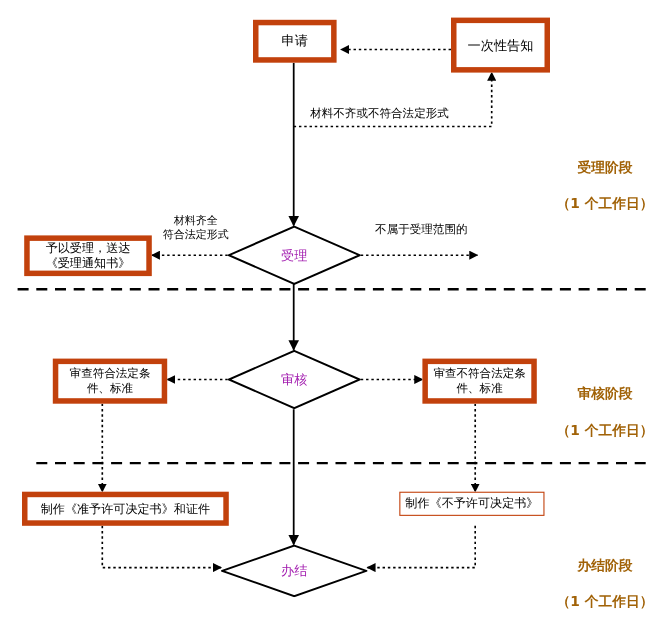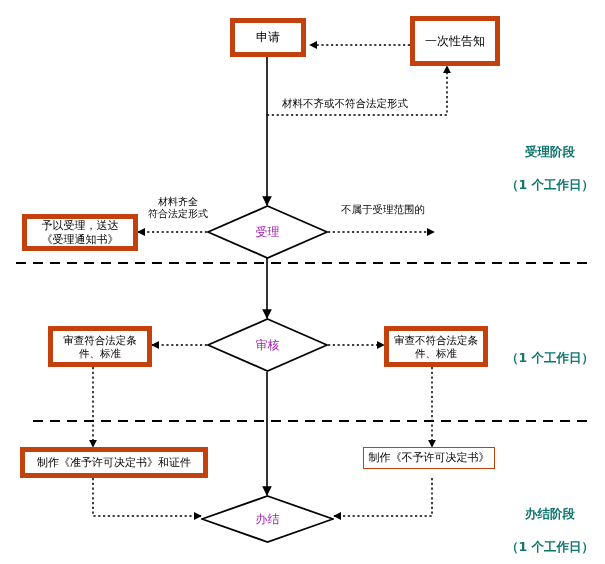--- a/index.html
+++ b/index.html
@@ -32,21 +32,21 @@
   .box {
     border: 5px solid #c2410c;
     background: #ffffff;
     padding: 2px 3px;
   }
   .box.thin {
     border-width: 1px;
   }
   .stage-label {
     position: absolute;
-    color: #0f766e;
+    color: #a16207;
     text-align: center;
     line-height: 1.3;
     z-index: 5;
     white-space: pre-line;
     font-weight: bold;
   }
   .edge-label {
     position: absolute;
     color: #000000;
     text-align: center;
@@ -186,20 +186,21 @@
 符合法定形式</div>
 
   <div class="edge-label" style="left:330px; top:203px; width:106px; font-size:10.5px;">不属于受理范围的</div>
 
   <div class="stage-label" style="left:498px; top:128px; width:104px; font-size:12.5px;">
     <div>受理阶段</div>
     <div>（1 个工作日）</div>
   </div>
 
   <div class="stage-label" style="left:498px; top:334px; width:104px; font-size:12.5px;">
+    <div>审核阶段</div>
     <div>（1 个工作日）</div>
   </div>
 
   <div class="stage-label" style="left:498px; top:490px; width:104px; font-size:12.5px;">
     <div>办结阶段</div>
     <div>（1 个工作日）</div>
   </div>
 
 </div>
 

